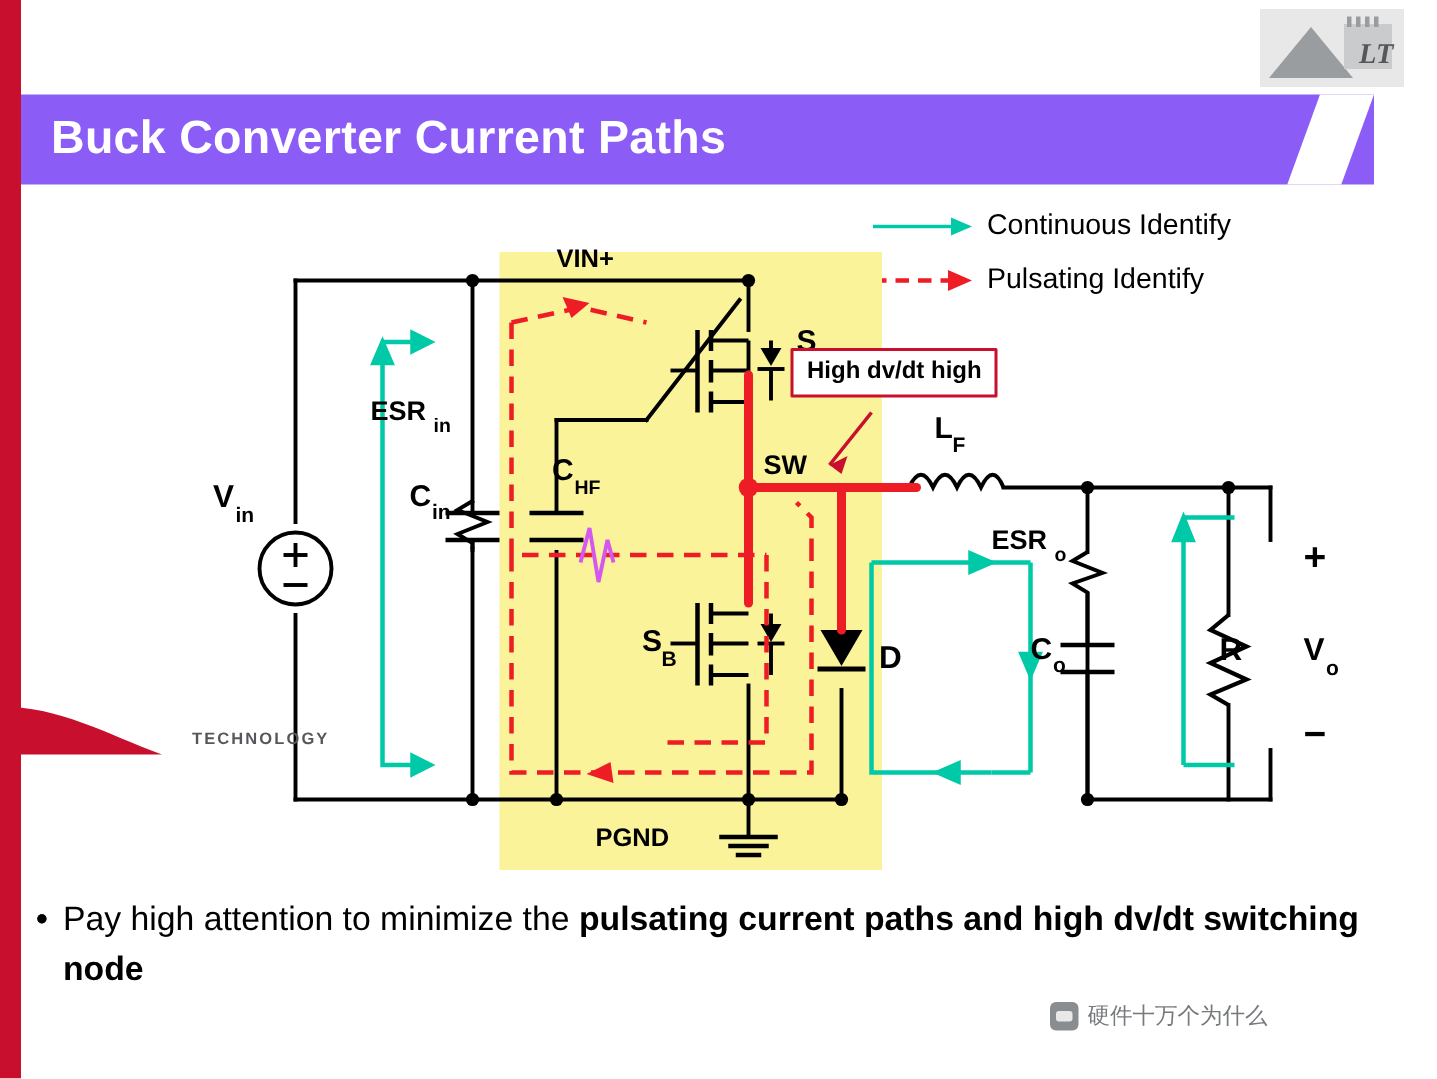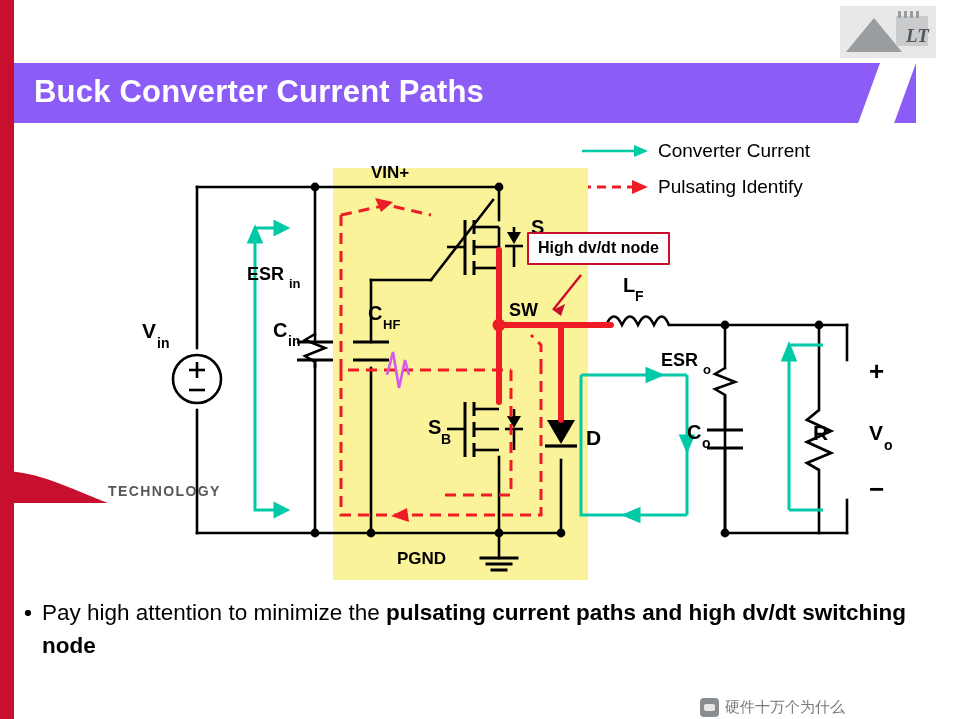--- a/index.html
+++ b/index.html
@@ -80,23 +80,23 @@
   .bottom-swoosh {
     position: absolute;
     left: 0;
     bottom: 0;
     width: 210px;
     height: 36px;
     overflow: hidden;
   }
   .tech-word {
     position: absolute;
-    left: 108px;
+    left: 128px;
     bottom: 6px;
-    font-size: 14px;
+    font-size: 11px;
     letter-spacing: 1.4px;
     color: #55585b;
     font-weight: bold;
   }
 
   
   .legend {
     position: absolute;
     left: 580px;
     top: 140px;
@@ -164,21 +164,21 @@
     position: absolute;
     left: 4px;
     top: 0px;
   }
   .bullet b { font-weight: bold; }
 
   
   .watermark {
     position: absolute;
     left: 700px;
-    top: 698px;
+    top: 668px;
     display: flex;
     align-items: center;
     gap: 6px;
     color: #777a7d;
     font-size: 15px;
     white-space: nowrap;
   }
   .wm-icon {
     width: 19px;
     height: 19px;
@@ -223,21 +223,21 @@
     <div class="title-text">Buck Converter Current Paths</div>
   </div>
   <div class="title-notch"></div>
 
   <div class="legend">
     <div class="legend-row r1">
       <svg width="72" height="22">
         <line x1="2" y1="11" x2="54" y2="11" stroke="#00c9a7" stroke-width="2.4"></line>
         <polygon points="54,5 68,11 54,17" fill="#00c9a7"></polygon>
       </svg>
-      <span class="legend-label">Converter Current</span>
+      <span class="legend-label">Continuous Identify</span>
     </div>
     <div class="legend-row r2">
       <svg width="72" height="22">
         <line x1="2" y1="11" x2="52" y2="11" stroke="#ee1c25" stroke-width="3" stroke-dasharray="9,6"></line>
         <polygon points="52,4 68,11 52,18" fill="#ee1c25"></polygon>
       </svg>
       <span class="legend-label">Pulsating Identify</span>
     </div>
   </div>
 
@@ -480,21 +480,21 @@
         <text x="772" y="320" font-size="21">R</text>
 
         <text x="828" y="260" font-size="26">+</text>
         <text x="828" y="378" font-size="26">−</text>
         <text x="828" y="320" font-size="21">V</text>
         <text x="843" y="330" font-size="14">o</text>
       </g>
     </svg>
   </div>
 
-  <div class="callout">High dv/dt node</div>
+  <div class="callout">High dv/dt high</div>
 
   <div class="bullets">
     <div class="bullet">
       <span class="dot">•</span>
     </div>
     <div class="bullet">
       <span class="dot">•</span><span>Pay high attention to minimize the </span><b>pulsating current paths and high dv/dt switching node</b>
     </div>
   </div>
 

